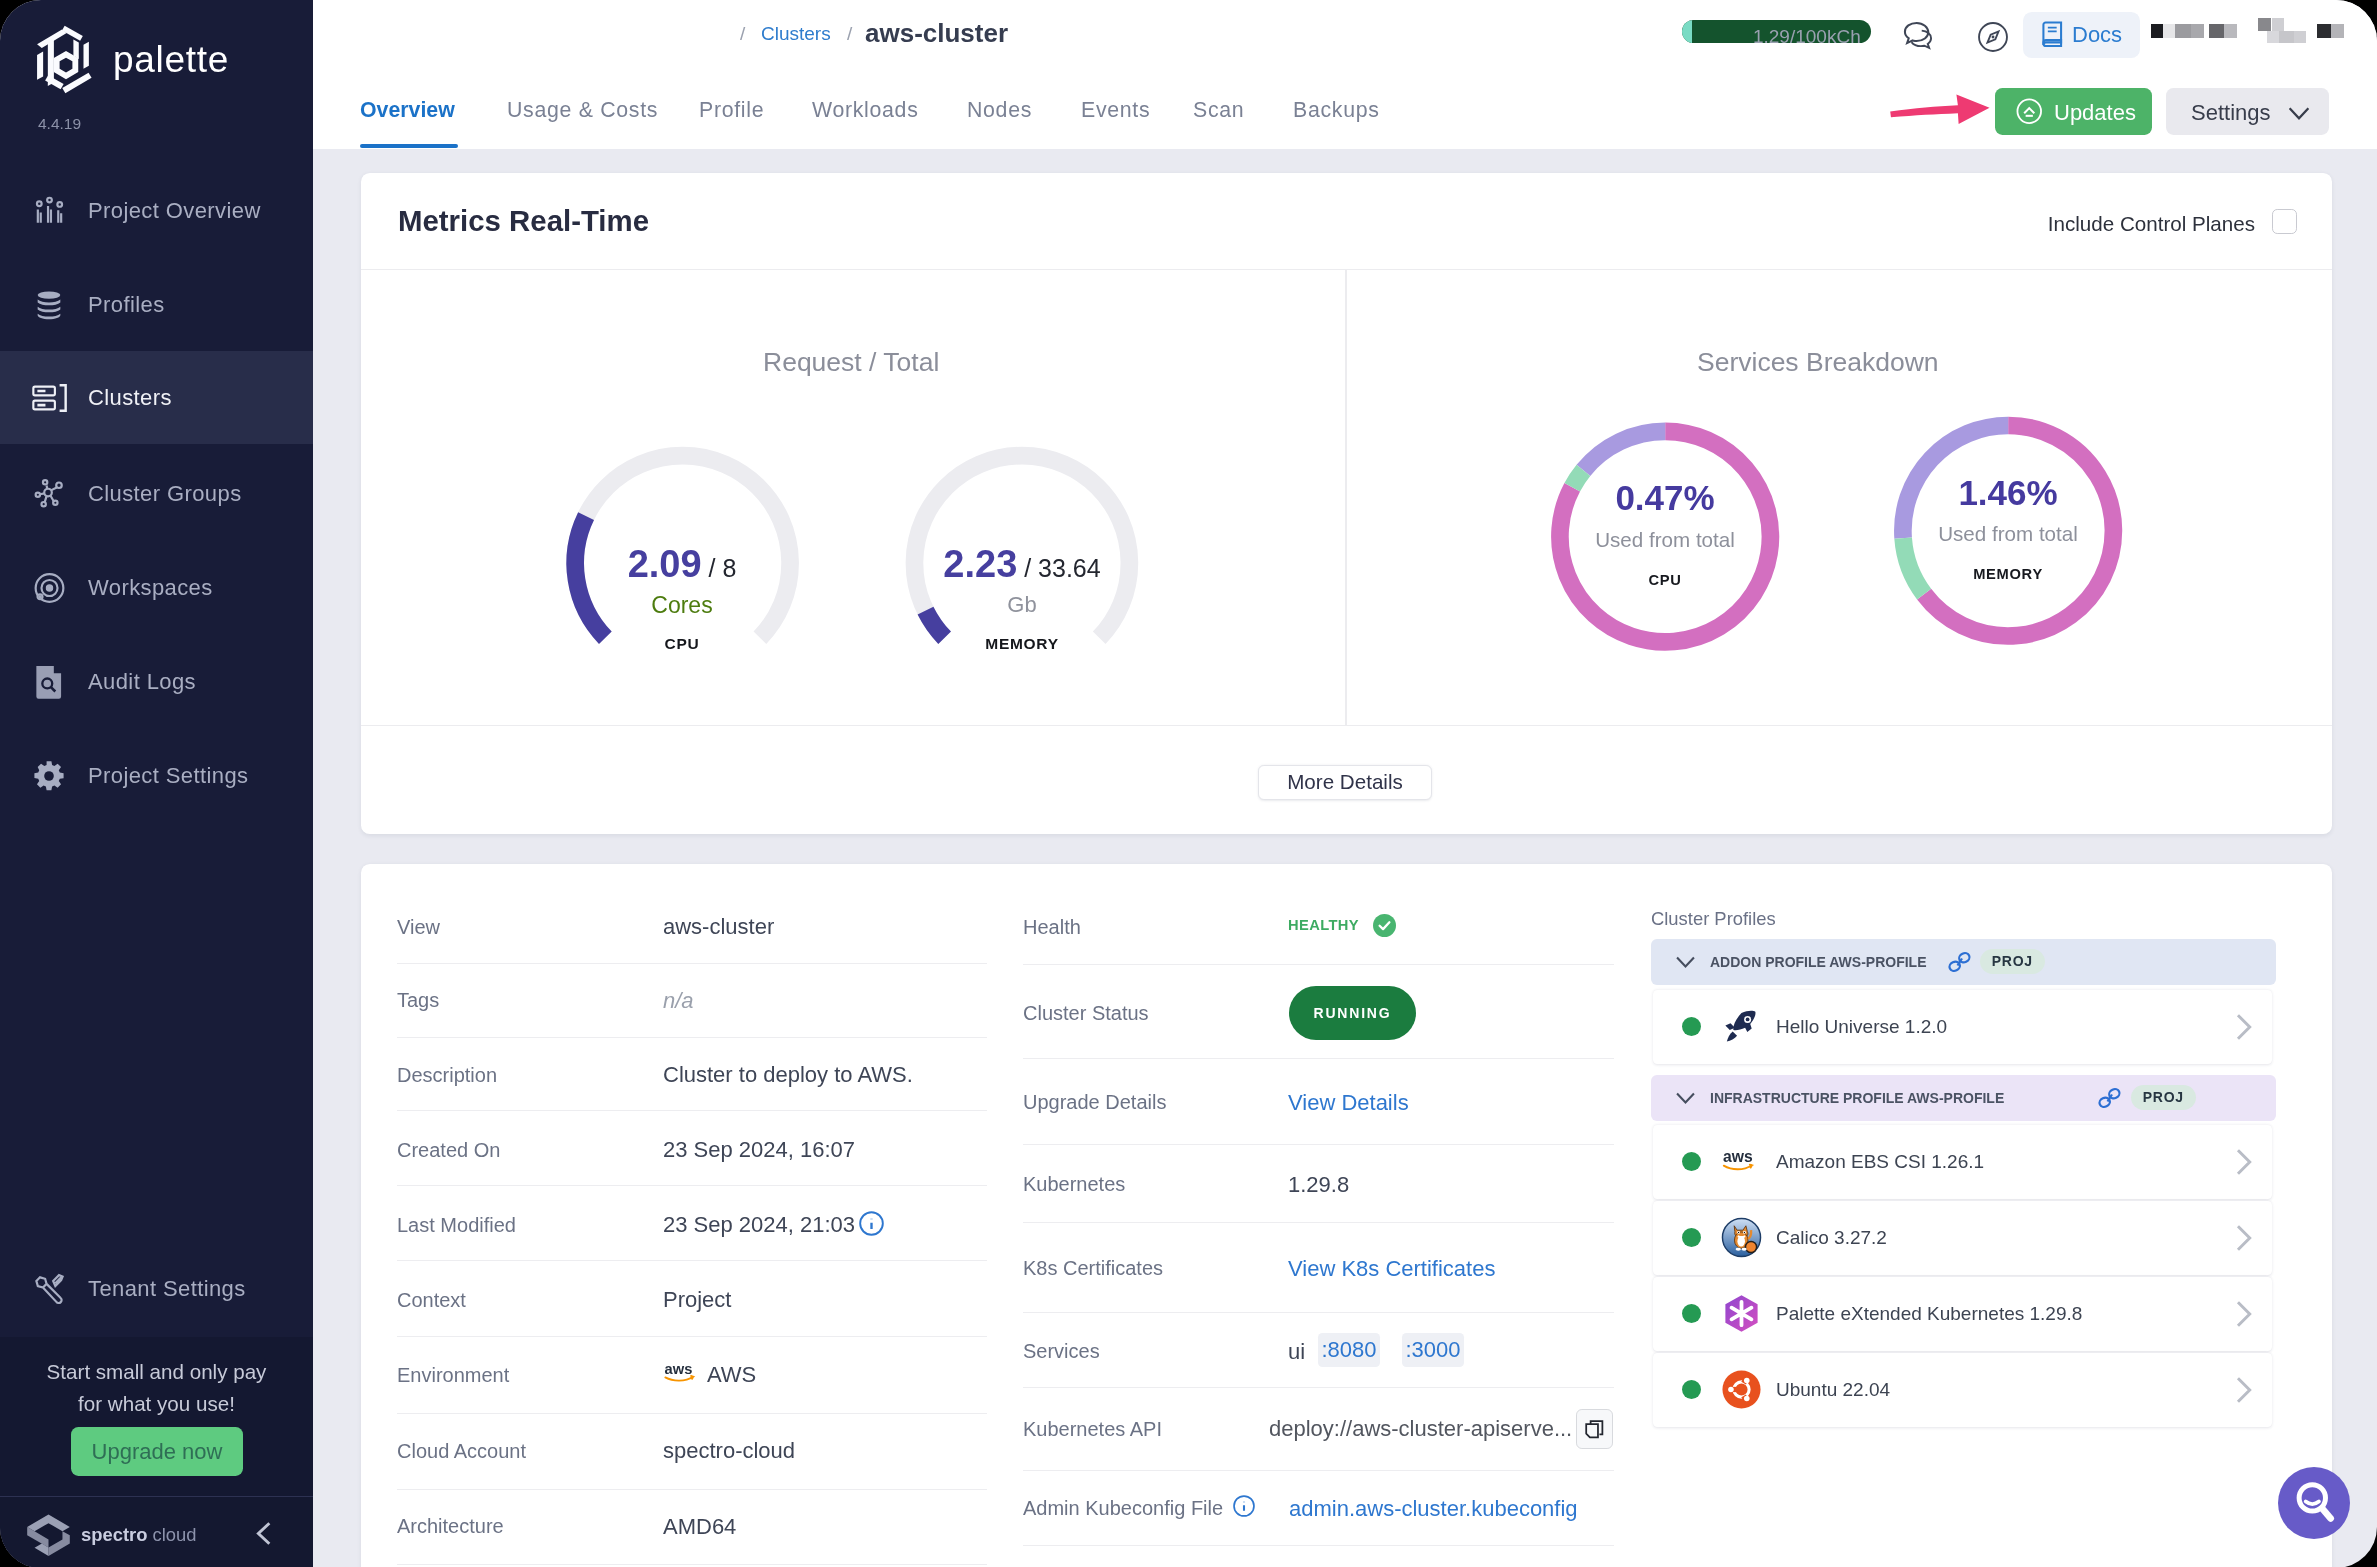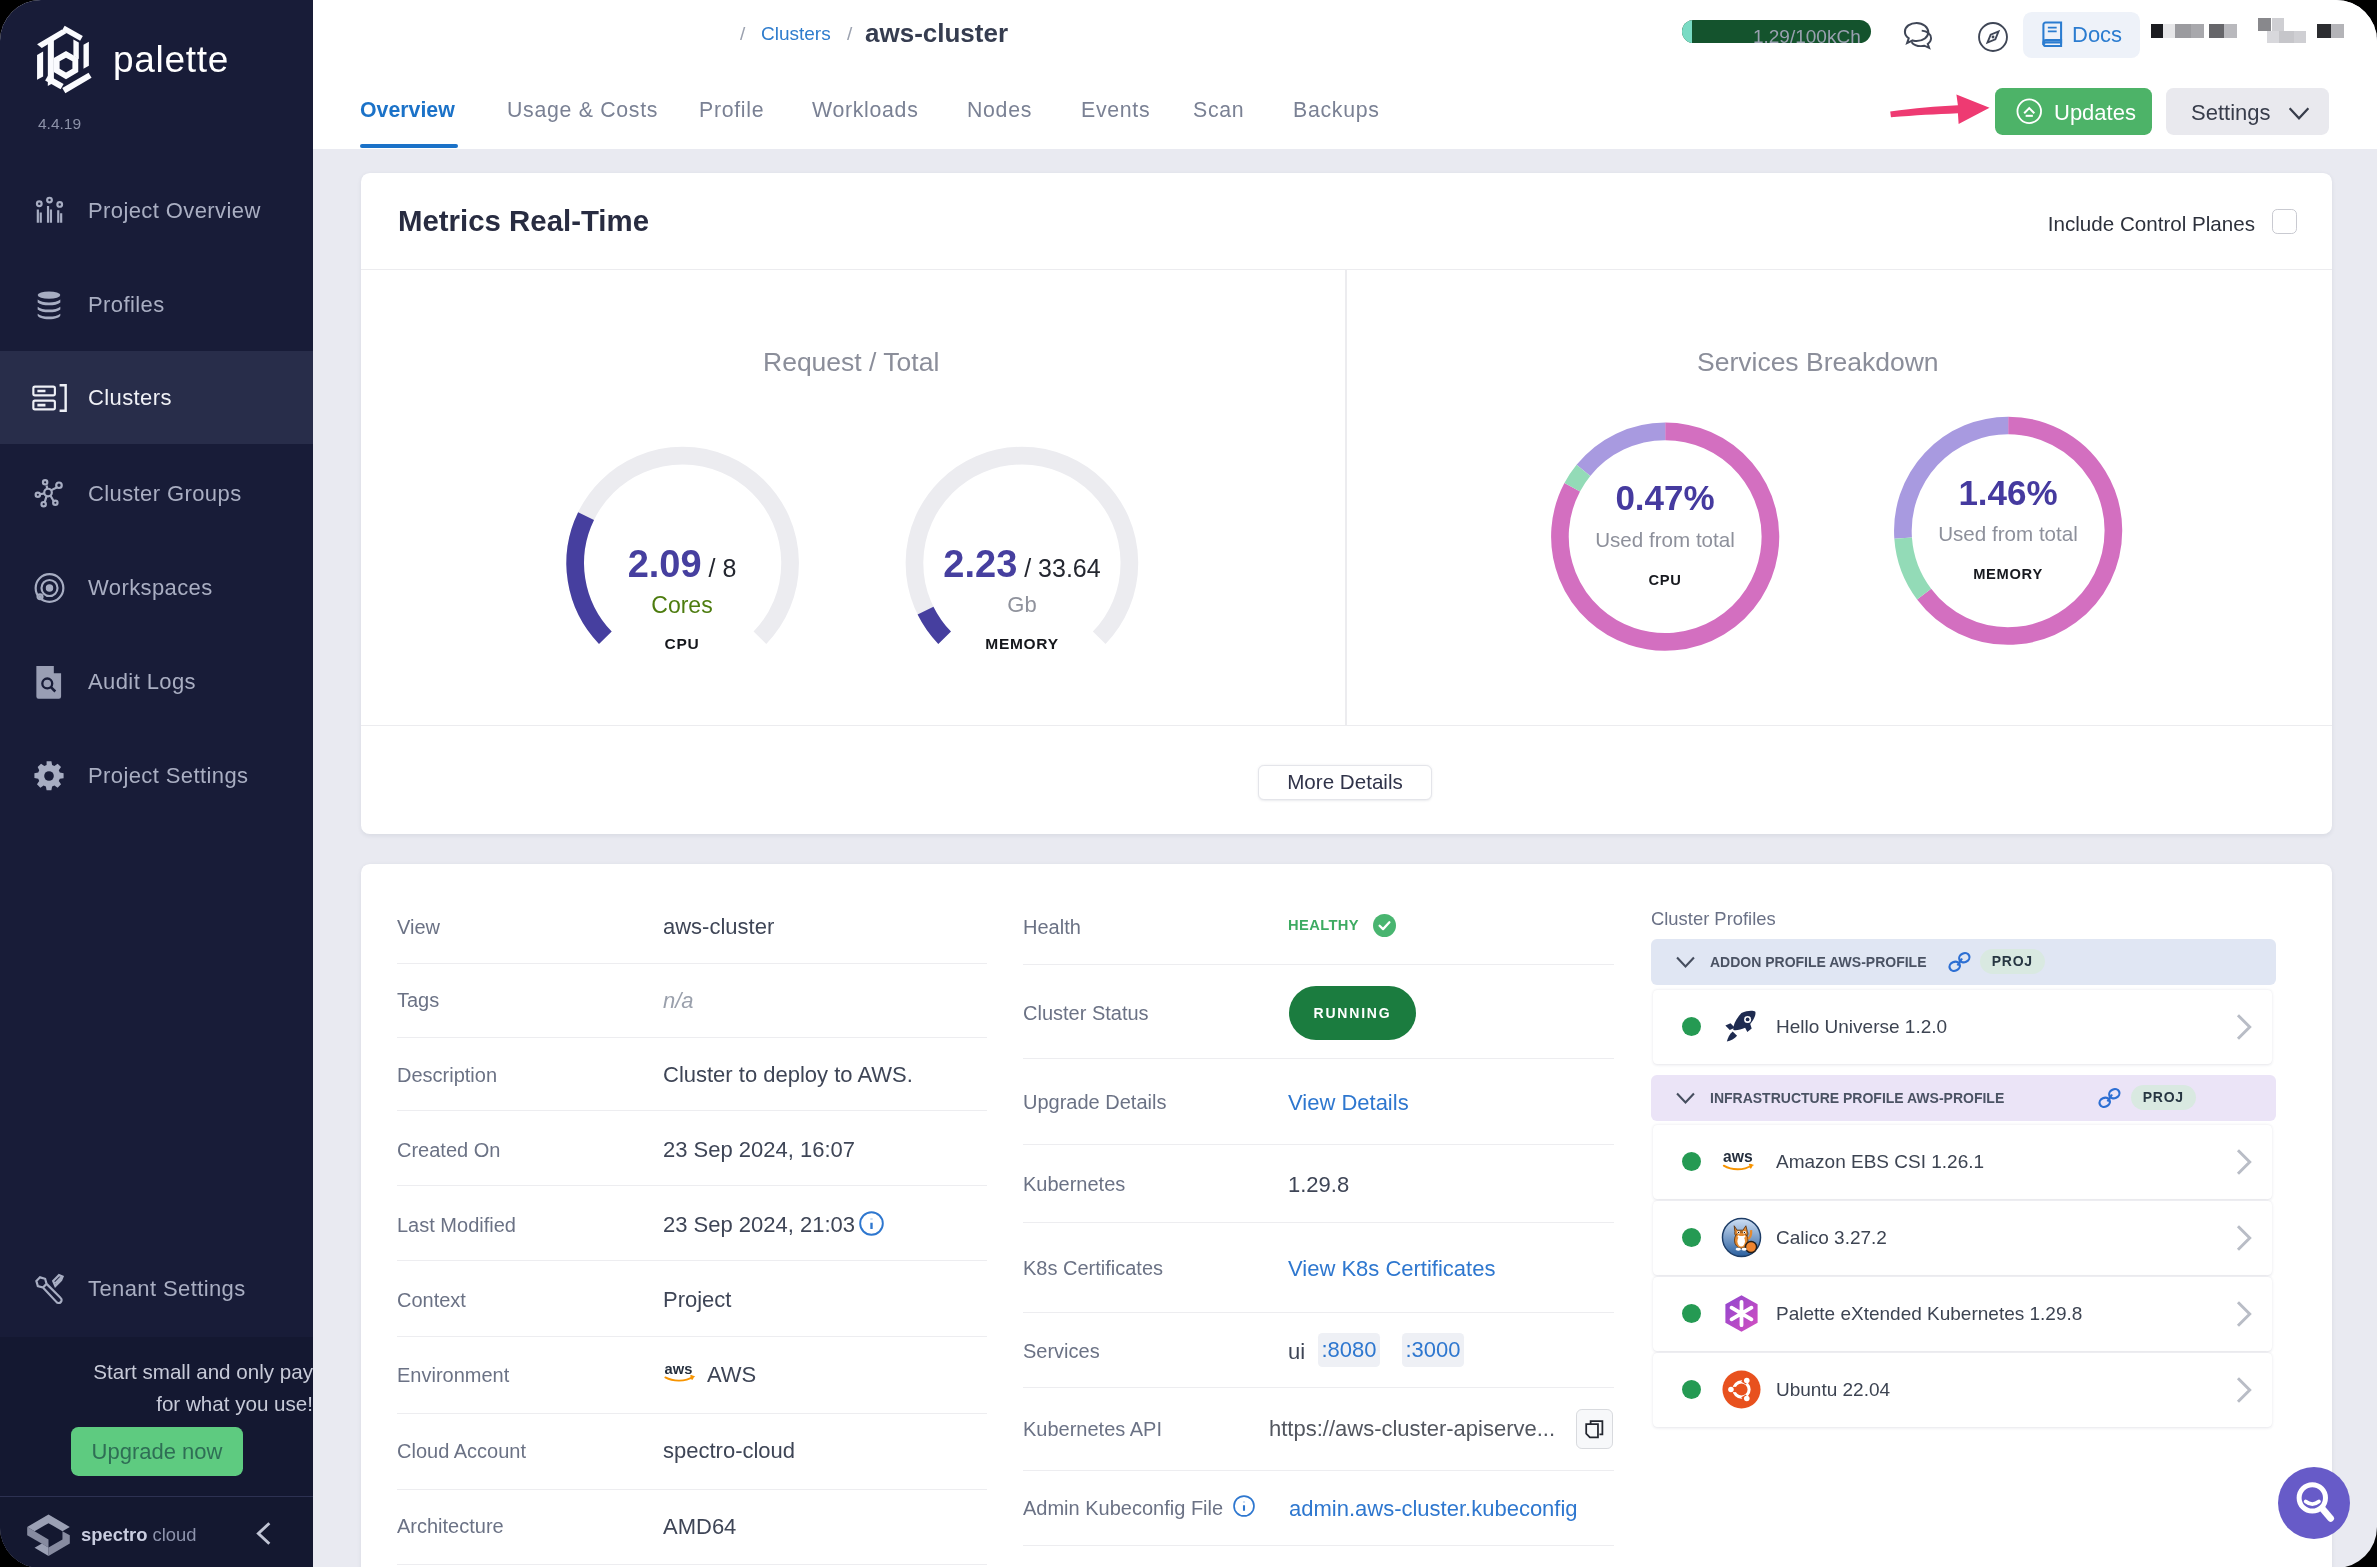--- a/index.html
+++ b/index.html
@@ -8,21 +8,21 @@
 .abs { position:absolute; }
 
 .sidebar { position:absolute; left:0; top:0; width:313px; height:1568px; background:#181c38; }
 .menu-item { position:absolute; left:0; width:313px; height:94px; color:#a9aec2; font-size:22px; letter-spacing:0.4px; }
 .menu-item .mi-text { position:absolute; left:88px; top:50%; transform:translateY(-50%); white-space:nowrap;text-align:right; }
 .menu-item.active { background:#282d4a; color:#f0f1f6; }
 .menu-item svg { position:absolute; left:32px; top:50%; transform:translateY(-50%); }
 .ver { position:absolute; left:38px; top:115px; color:#8c91a8; font-size:15.5px; }
 .logo-text { position:absolute; left:113px; top:39px; color:#fff; font-size:37px; font-weight:500; letter-spacing:0.7px; }
 .upsell { position:absolute; left:0; top:1337px; width:313px; height:159px; background:#141831; }
-.upsell .t { position:absolute; top:19px; width:100%; text-align:right; color:#c7cad8; font-size:20.6px; line-height:32px; }
+.upsell .t { position:absolute; top:19px; width:100%; text-align:center; color:#c7cad8; font-size:20.6px; line-height:32px; }
 .upgrade-btn { position:absolute; left:71px; top:90px; width:172px; height:49px; background:#5ecb80; border-radius:7.4px; color:#2f6e55; font-size:22px; text-align:center; line-height:49px; }
 .footer { position:absolute; left:0; top:1496px; width:313px; height:72px; background:#141830; border-top:0.7px solid #2d3152; }
 
 .main-header { position:absolute; left:313px; top:0; width:2065px; height:149px; background:#fff; }
 .dropdown { position:absolute; left:48px; top:11.8px; width:357px; height:47px; background:#f3f4f8; border-radius:5.9px; }
 .dropdown .dd-text { position:absolute; left:63px; top:12.5px; font-size:20.6px; color:#4b5263; }
 .crumb { position:absolute; top:23px; font-size:19px; color:#979daa; }
 .tab { position:absolute; top:98px; font-size:21.3px; color:#7a8194; font-weight:400; letter-spacing:0.7px; white-space:nowrap; }
 .tab.active { color:#1b72c8; font-weight:700; letter-spacing:0; }
 .tab-underline { position:absolute; left:47px; top:144px; width:98px; height:3.7px; background:#1b72c8; border-radius:2.2px; }
@@ -327,21 +327,21 @@
         <div class="dv link" style="left:927px;top:223px">View Details</div>
     <div class="dl" style="left:662px;top:306px">Kubernetes</div>
         <div class="dv" style="left:927px;top:305px">1.29.8</div>
     <div class="dl" style="left:662px;top:390px">K8s Certificates</div>
         <div class="dv link" style="left:927px;top:389px">View K8s Certificates</div>
     <div class="dl" style="left:662px;top:473px">Services</div>
     <div class="dv" style="left:927px;top:472px">ui</div>
     <div class="chip" style="left:957px;top:469px;width:62px;line-height:34px">:8080</div>
     <div class="chip" style="left:1041px;top:469px;width:62px;line-height:34px">:3000</div>
     <div class="dl" style="left:662px;top:551px">Kubernetes API</div>
-    <div class="dv" style="left:908px;top:549px;color:#52565f">https://aws-cluster-apiserve...</div>
+    <div class="dv" style="left:908px;top:549px;color:#52565f">deploy://aws-cluster-apiserve...</div>
     <div class="abs" style="left:1215px;top:545px;width:37px;height:40px;background:#f7f8fa;border:1.5px solid #d8dade;border-radius:5.9px">
       <svg class="abs" style="left:7.4px;top:8.8px" width="20.6" height="20.6" viewBox="0 0 14 14" fill="none" stroke="#23262f" stroke-width="1.2">
             <path d="M4.5 3.5V1.5h8v9h-2"></path>
             <path d="M1.5 3.5h8v9h-5.5l-2.5-2.5z"></path>
           </svg>
     </div>
     <div class="dl" style="left:662px;top:630px">Admin Kubeconfig File</div>
     <svg class="abs" style="left:872px;top:631px" width="22" height="22" viewBox="0 0 17 17" fill="none" stroke="#2e77cf" stroke-width="1.3">
           <circle cx="8.5" cy="8.5" r="7.7"></circle>
           <path d="M8.5 8v4.2M8.5 5.2v.4" stroke-width="1.6"></path>

